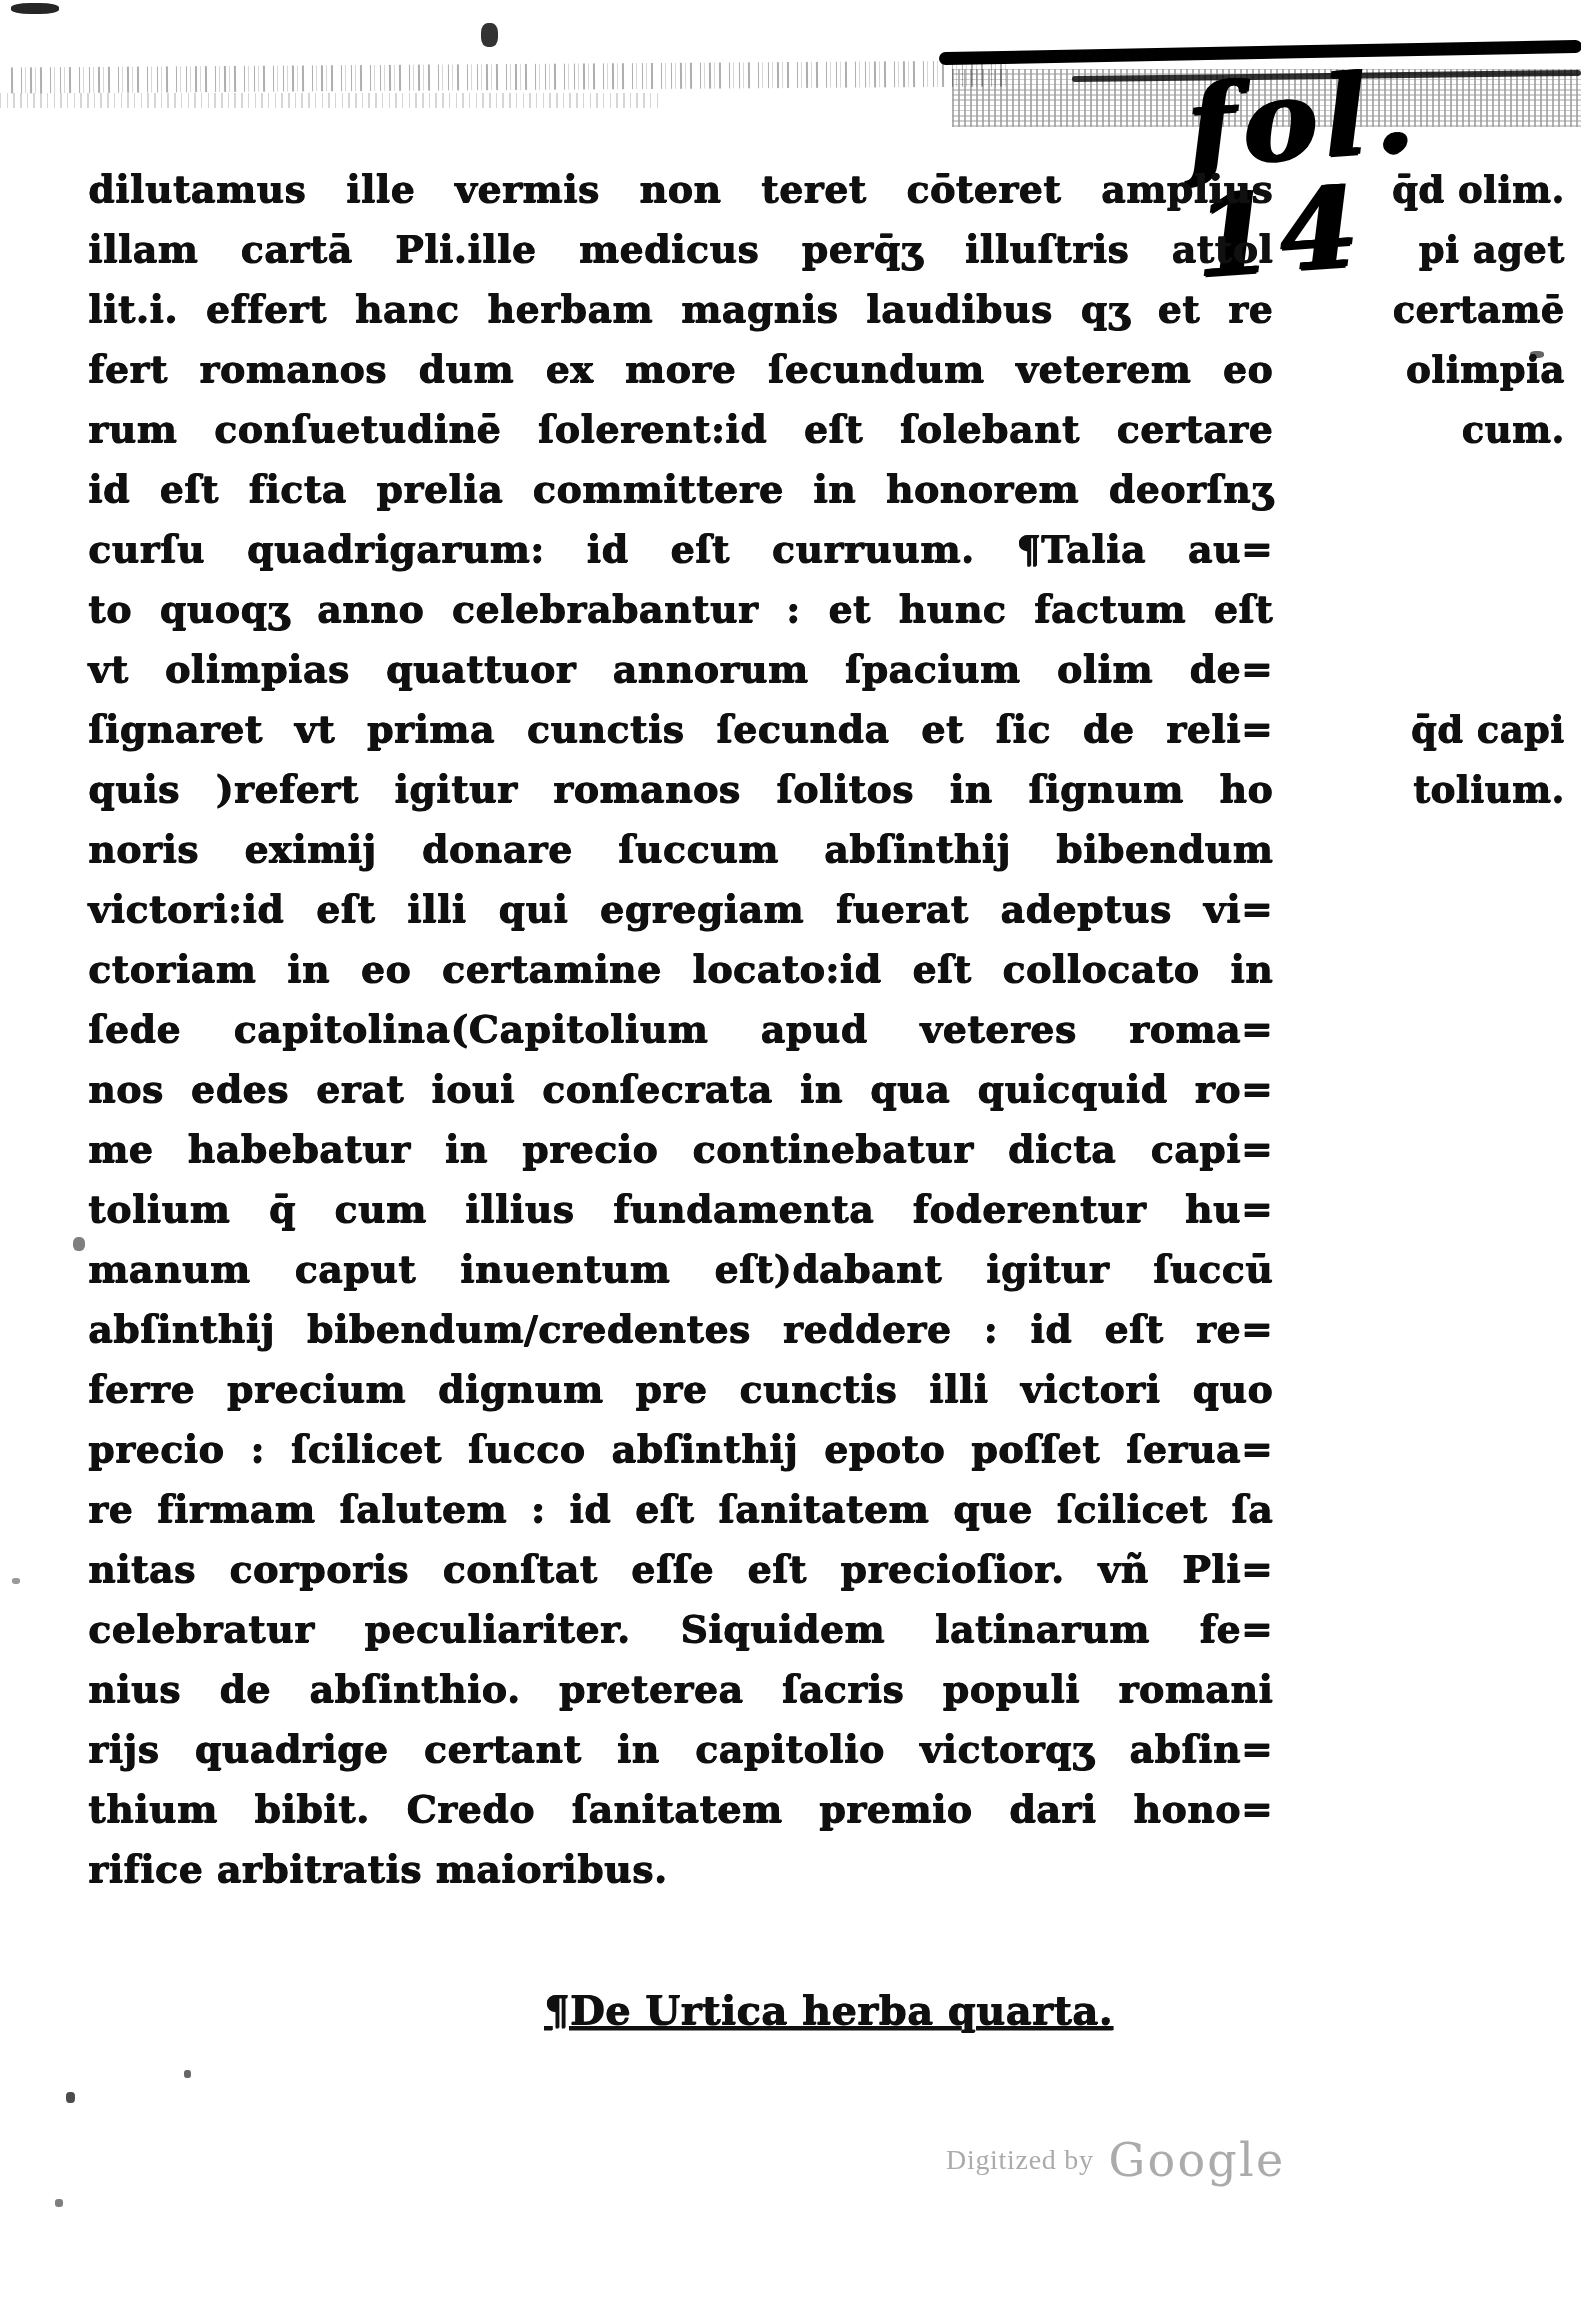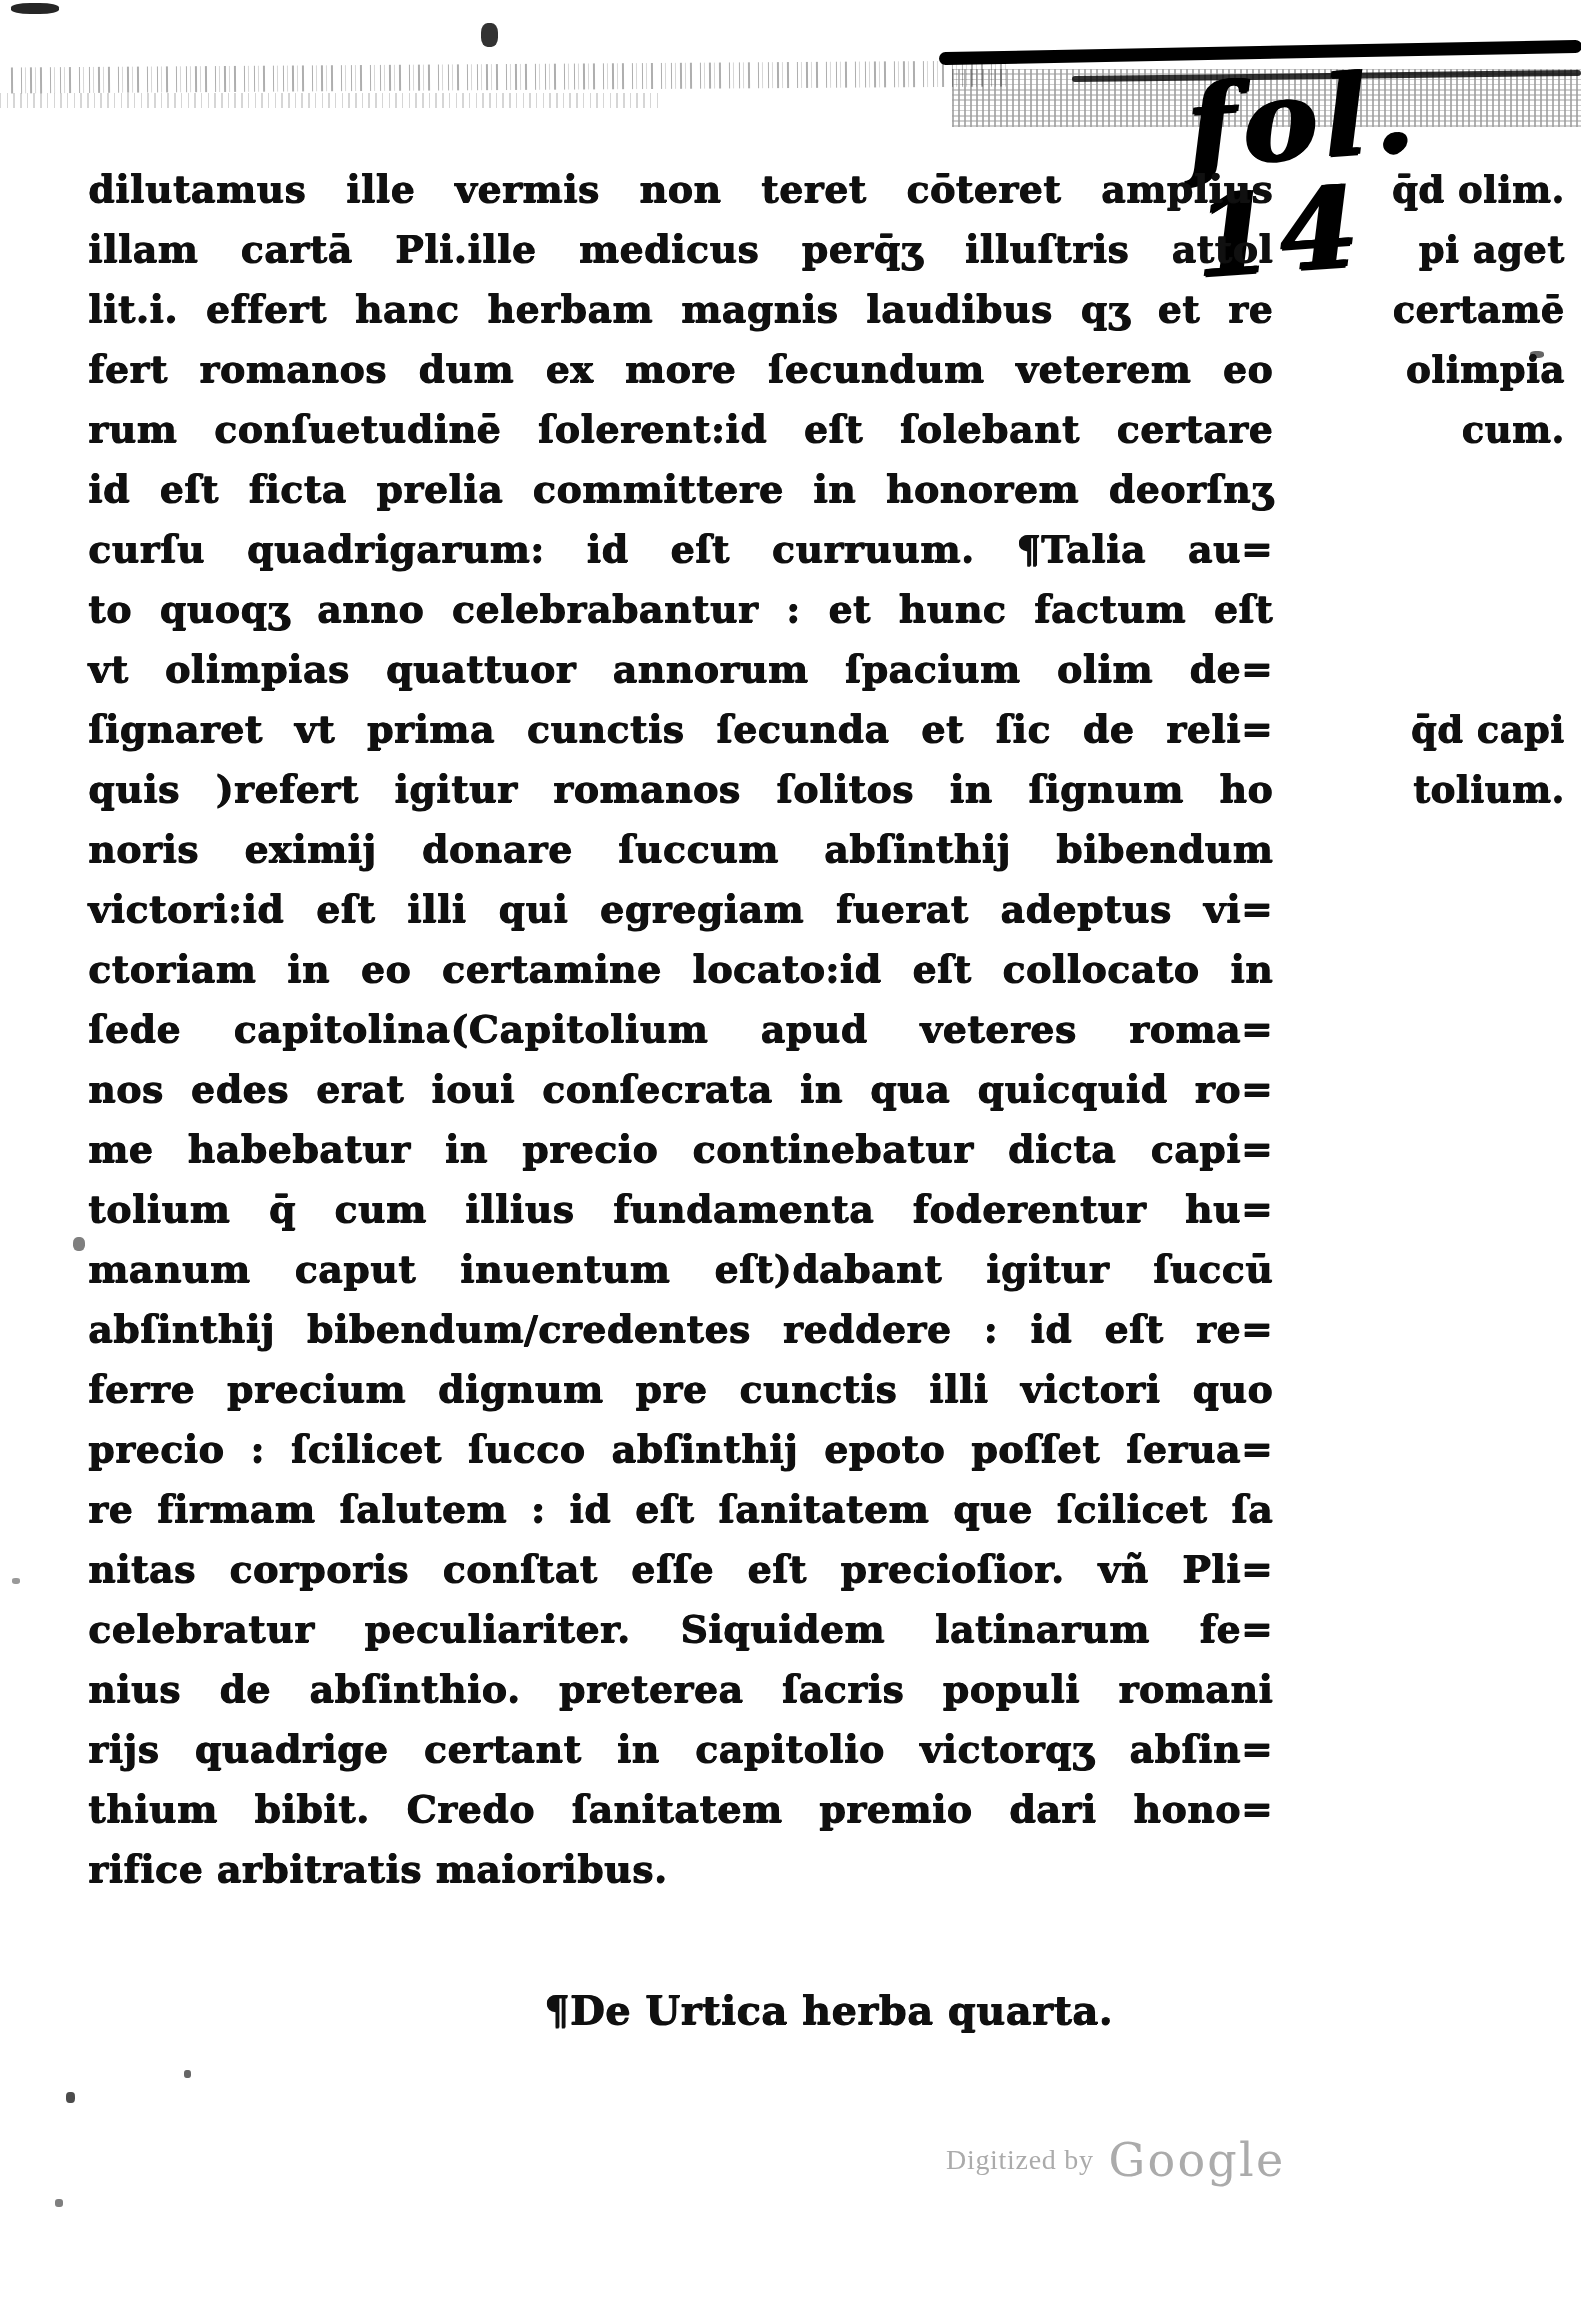--- a/index.html
+++ b/index.html
@@ -58,21 +58,21 @@
     text-align:justify; text-align-last:justify;
     overflow:visible;
   }
   .row.no-justify .main { text-align:left; text-align-last:left; }
   .note {
     width:281px; margin-left:10.5px; font-size:37px; line-height:60px;
     text-align:right; white-space:nowrap;
   }
   .heading {
     position:absolute; top:1986px; left:544px;
-    font-size:40px; line-height:1.2;
+    font-size:40px; line-height:1.2;text-decoration:underline;
   }
   
   .watermark { position:absolute; top:2137px; left:946px; display:flex; align-items:center; }
   .wm-prefix {
     font-family:Liberation Serif, serif;
     font-size:28px; color:var(--wm); margin-right:15px; letter-spacing:0.7px;
   }
   .wm-logo {
     font-family:"DejaVu Serif", serif;
     font-size:46px; color:var(--wm); letter-spacing:2.2px; line-height:1;

